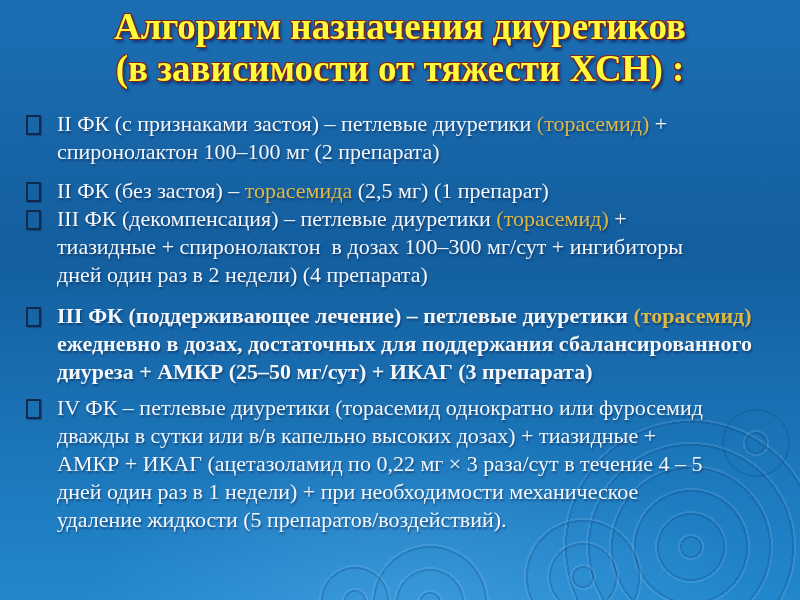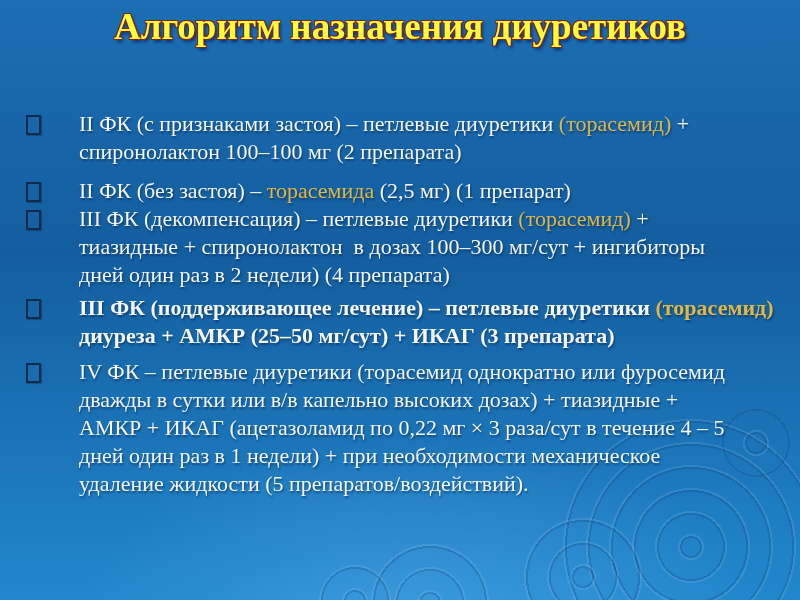--- a/index.html
+++ b/index.html
@@ -32,24 +32,24 @@
       -1px -1px 0 var(--title-outline,#7d241c),
        1px -1px 0 var(--title-outline,#7d241c),
       -1px  1px 0 var(--title-outline,#7d241c),
        1px  1px 0 var(--title-outline,#7d241c),
        2px  3px 3px rgba(12,28,90,.75);
   }
 
   .bullets{
     position:absolute;top:110px;left:0;width:800px;margin:0;padding:0;list-style:none;
   }
-  .bullets li{position:relative;padding-left:79px;}
+  .bullets li{position:relative;padding-left:57px;}
   .bullets li:nth-child(1){margin-bottom:11px;}
   .bullets li:nth-child(2){}
-  .bullets li:nth-child(3){margin-bottom:5px;}
+  .bullets li:nth-child(3){margin-bottom:13px;}
   .bullets li:nth-child(4){margin-bottom:8px;font-weight:bold;}
   .marker{
     position:absolute;left:26px;top:5px;width:11px;height:16px;
     border:2px solid var(--bullet-marker-outline,#102a4e);border-radius:1px;
     box-shadow:1px 1px 1px rgba(10,30,70,.4);
   }
   .btext{font-size:22px;line-height:28px;color:var(--body-text,#f5f7fb);
     text-shadow:1px 2px 2px rgba(10,35,80,.55);}
   .line{white-space:nowrap;}
   .hl{color:var(--highlight-text,#e0b844);}
@@ -57,21 +57,21 @@
 </head>
 <body>
 
 <div class="slide">
   <div class="ripple ripple-a"></div>
   <div class="ripple ripple-b"></div>
   <div class="ripple ripple-c"></div>
   <div class="ripple ripple-d"></div>
   <div class="ripple ripple-e"></div>
 
-  <h1 class="title"><span>Алгоритм назначения диуретиков</span><br></h1>
+  <h1 class="title"><span>Алгоритм назначения диуретиков</span><br><span>(в зависимости от тяжести ХСН) :</span></h1>
 
   <ul class="bullets">
       <li>
         <span class="marker"></span>
         <div class="btext">
           <div class="line"><span>II ФК (с признаками застоя) – петлевые диуретики </span><span class="hl">(торасемид)</span><span> +</span></div>
           <div class="line"><span>спиронолактон 100–100 мг (2 препарата)</span></div>
         </div>
       </li>
       <li>
@@ -85,20 +85,21 @@
         <div class="btext">
           <div class="line"><span>III ФК (декомпенсация) – петлевые диуретики </span><span class="hl">(торасемид)</span><span> +</span></div>
           <div class="line"><span>тиазидные + спиронолактон&nbsp; в дозах 100–300 мг/сут + ингибиторы</span></div>
           <div class="line"><span>дней один раз в 2 недели) (4 препарата)</span></div>
         </div>
       </li>
       <li>
         <span class="marker"></span>
         <div class="btext">
           <div class="line"><span>III ФК (поддерживающее лечение) – петлевые диуретики </span><span class="hl">(торасемид)</span></div>
+          <div class="line"><span>ежедневно в дозах, достаточных для поддержания сбалансированного</span></div>
           <div class="line"><span>диуреза + АМКР (25–50 мг/сут) + ИКАГ (3 препарата)</span></div>
         </div>
       </li>
       <li>
         <span class="marker"></span>
         <div class="btext">
           <div class="line"><span>IV ФК – петлевые диуретики (торасемид однократно или фуросемид</span></div>
           <div class="line"><span>дважды в сутки или в/в капельно высоких дозах) + тиазидные +</span></div>
           <div class="line"><span>АМКР + ИКАГ (ацетазоламид по 0,22 мг × 3 раза/сут в течение 4 – 5</span></div>
           <div class="line"><span>дней один раз в 1 недели) + при необходимости механическое</span></div>

